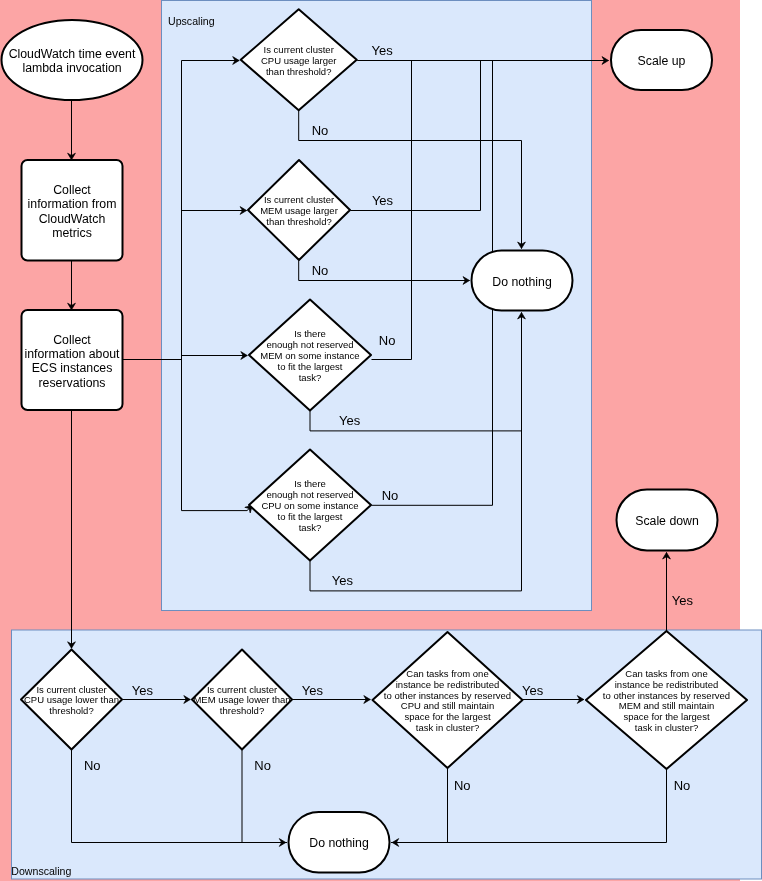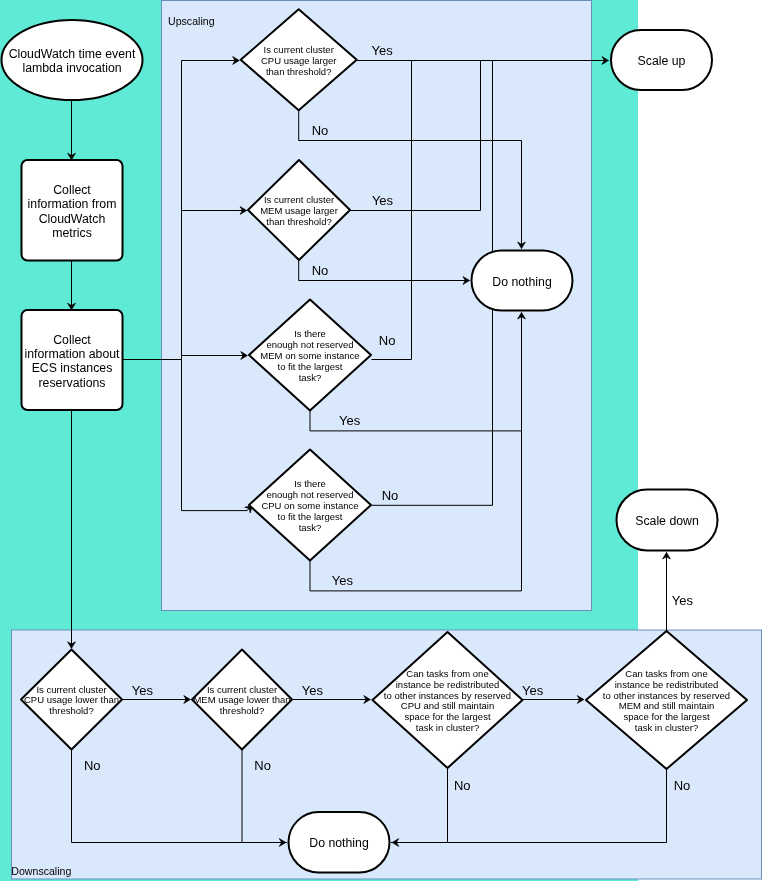--- a/index.html
+++ b/index.html
@@ -1,19 +1,19 @@
 <!DOCTYPE html>
 <html><head>
 <meta charset="utf-8">
 <title>AWS ECS cluster autoscaling decision flowchart</title>
 <style>
   html,body{margin:0;padding:0;background:#ffffff;}
   body{width:762px;height:881px;overflow:hidden;
        font-family:"Liberation Sans",sans-serif;}
-  #canvas{position:relative;width:638px;height:881px;background:#5eead4;}
+  #canvas{position:relative;width:740px;height:881px;background:#fca5a5;}
   svg{display:block;}
   .nodetext{font-family:"Liberation Sans",sans-serif;fill:#000000;text-anchor:middle;}
   .edgelabel{font-family:"Liberation Sans",sans-serif;fill:#000000;font-size:13px;}
   .containerlabel{font-family:"Liberation Sans",sans-serif;fill:#000000;font-size:10.6px;}
   .shape{fill:#ffffff;stroke:#000000;stroke-width:2;stroke-linejoin:round;}
   .container{fill:#dae8fc;stroke:#6c8ebf;stroke-width:1;}
   .edge{fill:none;stroke:#000000;stroke-width:1;stroke-linejoin:miter;stroke-linecap:butt;}
 </style>
 </head>
 <body>

